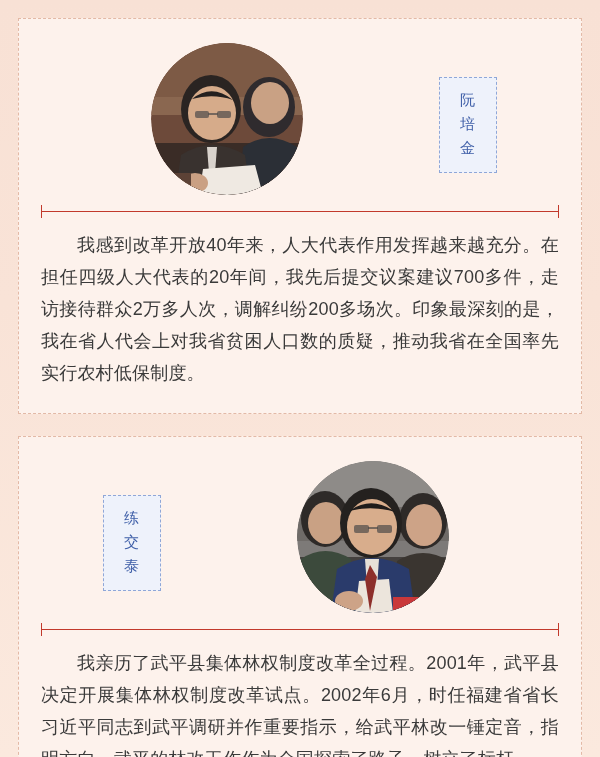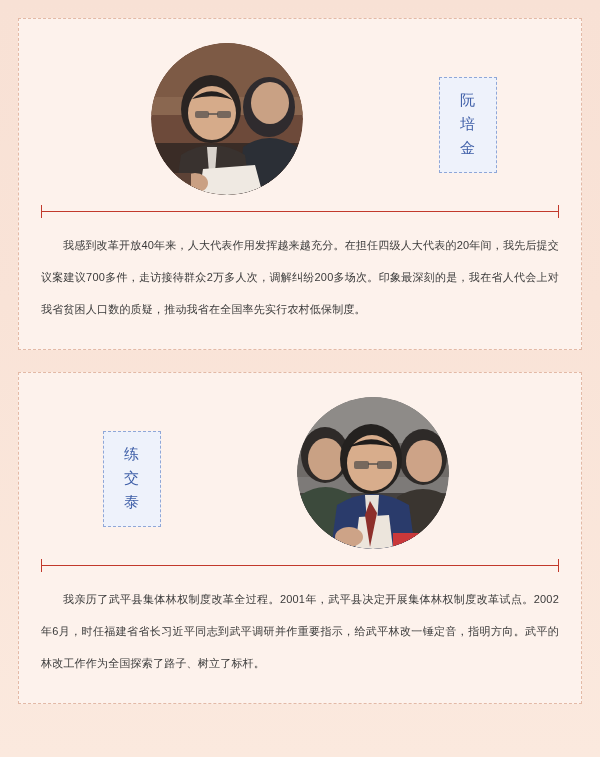--- a/index.html
+++ b/index.html
@@ -87,21 +87,21 @@
   .divider .tick {
     position: absolute;
     top: 0;
     width: 1px;
     height: 13px;
     background: #c2392b;
   }
   .divider .tick.left { left: 0; }
   .divider .tick.right { right: 0; }
   .body-text {
-    font-size: 11px;
+    font-size: 18px;
     line-height: 32px;
     color: #3a3a3a;
     text-indent: 2em;
     text-align: justify;
     margin: 0;
     letter-spacing: 0.2px;
   }
 </style>
 </head>
 <body>

